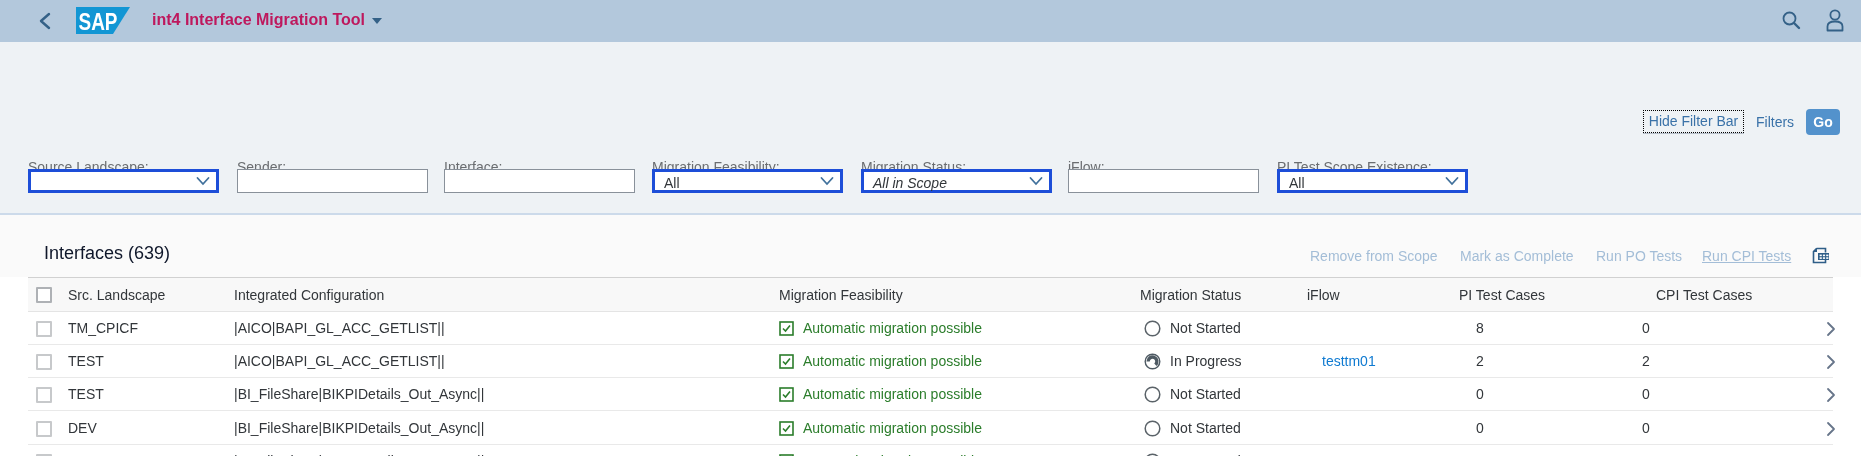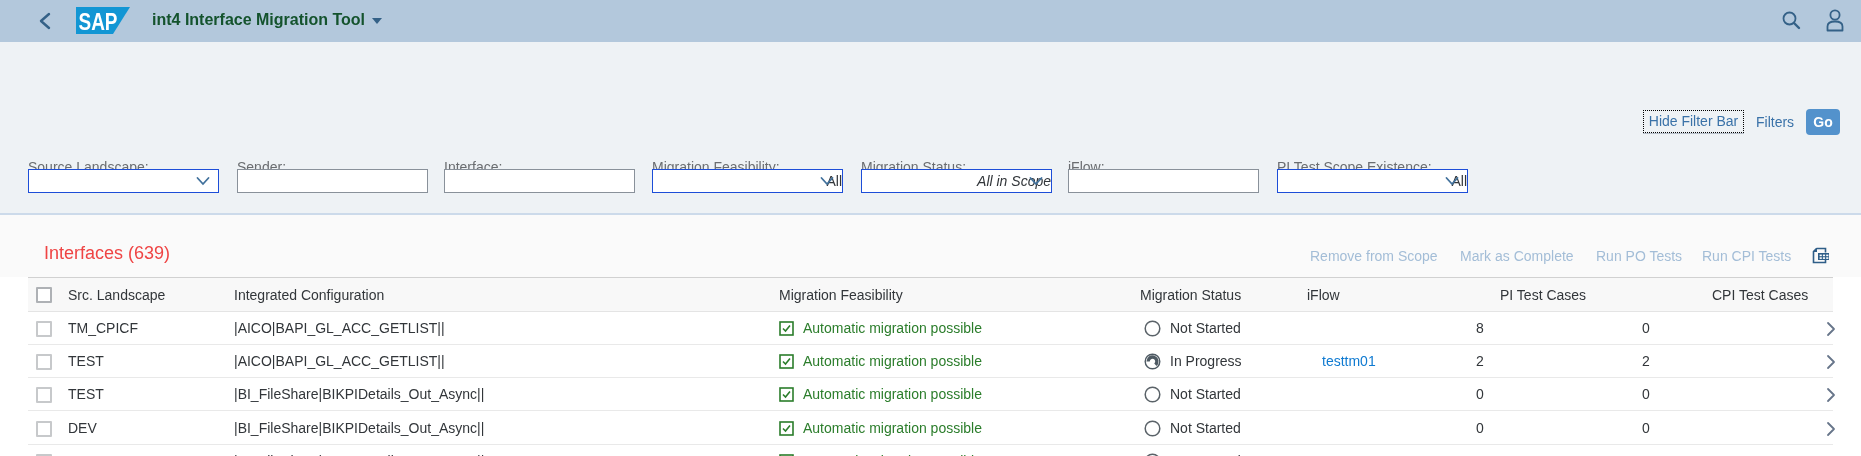--- a/index.html
+++ b/index.html
@@ -7,31 +7,31 @@
   font-family:"Liberation Sans", sans-serif; }
 .abs { position:absolute; }
 
 
 #shell { position:absolute; left:0; top:0; width:1861px; height:46px; background:#b3c8dc; }
 
 
 #filter { position:absolute; left:0; top:42px; width:1861px; height:173px; background:#eef2f5; border-bottom:2px solid #ccdaea; }
 .flabel { position:absolute; top:159px; font-size:14px; color:#6a6d70; }
 .fbox { position:absolute; top:169px; width:191px; height:24px; background:#fff; border:1px solid #89919a; font-size:14px; color:#32363a; line-height:22px; padding-left:9px; }
-.fsel { border:1px solid #1d4ed8;text-align:right; }
+.fsel { border:3px solid #1d4ed8; }
 .fchev { position:absolute; top:176px; width:14px; height:10px; }
 
 
 #hidefb { position:absolute; left:1643px; top:68px; width:101px; height:23px; border:1px dotted #000; box-shadow:0 1px 0 0 #b6bfc9; color:#3a72a8; font-size:14px; text-align:center; line-height:21px; }
 #filters { position:absolute; left:1756px; top:72px; color:#3a72a8; font-size:14px; }
 #gobtn { position:absolute; left:1806px; top:67px; width:34px; height:26px; background:#5392cc; border-radius:4px; color:#fff; font-size:14px; font-weight:bold; text-align:center; line-height:26px; }
 
 
 #tablearea { position:absolute; left:0; top:215px; width:1861px; height:62px; background:#fafafa; }
-#ttitle { position:absolute; left:44px; top:28px; font-size:18px; color:#ef4444; }
+#ttitle { position:absolute; left:44px; top:28px; font-size:18px; color:#0f172a; }
 .tbtn { position:absolute; top:33px; font-size:14px; color:#a3bdd7; }
 
 #thead { position:absolute; left:28px; top:277px; width:1805px; height:34.6px; background:#f8f8f8; border-top:1px solid #d1d1d1; border-bottom:1px solid #e4e4e4; }
 .hcell { position:absolute; top:9px; font-size:14px; color:#32363a; }
 .cbx { position:absolute; width:16px; height:16px; border:2px solid #aeb1b5; border-radius:1px; background:#fff; }
 .rbx { border-color:#c7c9cb; }
 .row { position:absolute; left:28px; width:1805px; height:33.3px; border-bottom:1px solid #e9e9e9; background:#fff; }
 .rcell { position:absolute; top:8px; font-size:14px; color:#32363a; }
 .green { color:#2b7d2b; }
 .link { color:#0f7ad1;margin-left:15px; }
@@ -39,21 +39,21 @@
 </head>
 <body>
 <div id="shell">
   <svg class="abs" style="left:38px;top:12px" width="14" height="18" viewBox="0 0 14 18">
       <path d="M11 2 L3 9 L11 16" stroke="#346187" stroke-width="2.4" fill="none" stroke-linecap="round" stroke-linejoin="round"></path>
     </svg>
   <svg class="abs" style="left:76px;top:7px" width="54" height="27" viewBox="0 0 108 54">
     <polygon points="0,0 108,0 74,54 0,54" fill="#1296d4"></polygon>
     <text x="5" y="45" font-family="Liberation Sans, sans-serif" font-weight="bold" font-size="47" fill="#fff" textLength="78" lengthAdjust="spacingAndGlyphs">SAP</text>
   </svg>
-  <div class="abs" style="left:152px;top:11px;font-size:16px;font-weight:bold;color:#14532d;">int4 Interface Migration Tool</div>
+  <div class="abs" style="left:152px;top:11px;font-size:16px;font-weight:bold;color:#be185d;">int4 Interface Migration Tool</div>
   <svg class="abs" style="left:371px;top:17px" width="12" height="8" viewBox="0 0 12 8">
       <polygon points="1,1 11,1 6,7" fill="#346187"></polygon>
     </svg>
   <svg class="abs" style="left:1781px;top:10px" width="20" height="20" viewBox="0 0 20 20">
       <circle cx="8.5" cy="8.5" r="6" stroke="#346187" stroke-width="1.8" fill="none"></circle>
       <line x1="13" y1="13" x2="18" y2="18" stroke="#346187" stroke-width="2.4" stroke-linecap="round"></line>
     </svg>
   <svg class="abs" style="left:1825px;top:9px" width="20" height="23" viewBox="0 0 20 23">
       <circle cx="10" cy="6" r="4.6" stroke="#346187" stroke-width="1.8" fill="none"></circle>
       <path d="M2.5 21.5 L2.5 17.5 Q2.5 12.5 10 12.5 Q17.5 12.5 17.5 17.5 L17.5 21.5 Z" stroke="#346187" stroke-width="1.8" fill="none" stroke-linejoin="round"></path>
@@ -91,42 +91,42 @@
 <div class="fbox fsel" style="left:1277px;">All</div>
 <svg class="fchev" style="left:1445px;" viewBox="0 0 14 10">
     <path d="M1.5 2 L7 8 L12.5 2" stroke="#41719c" stroke-width="1.8" fill="none" stroke-linecap="round"></path>
   </svg>
 
 <div id="tablearea">
   <div id="ttitle">Interfaces (639)</div>
   <div class="tbtn" style="left:1310px;">Remove from Scope</div>
   <div class="tbtn" style="left:1460px;">Mark as Complete</div>
   <div class="tbtn" style="left:1596px;">Run PO Tests</div>
-  <div class="tbtn" style="left:1702px;">Run CPI Tests</div>
+  <div class="tbtn" style="left:1702px;text-decoration:underline;">Run CPI Tests</div>
   <svg class="abs" style="left:1812px;top:32px" width="17" height="17" viewBox="0 0 17 17">
     <path d="M4.5 1.5 L13.5 1.5 L13.5 5.5 M13.5 12.5 L13.5 15.5 L1.5 15.5 L1.5 4.5 L4.5 1.5" stroke="#2f5e88" stroke-width="1.6" fill="none"></path>
     <path d="M1.2 5 L5 5 L5 1.2 Z" fill="#2f5e88"></path>
     <rect x="6" y="6" width="11" height="7" fill="#2f5e88"></rect>
     <rect x="7.6" y="7.6" width="2.2" height="1.6" fill="#fff"></rect>
       <rect x="10.9" y="7.6" width="2.2" height="1.6" fill="#fff"></rect>
       <rect x="14.2" y="7.6" width="2.2" height="1.6" fill="#fff"></rect>
     <rect x="7.6" y="10.3" width="2.2" height="1.6" fill="#fff"></rect>
       <rect x="10.9" y="10.3" width="2.2" height="1.6" fill="#fff"></rect>
       <rect x="14.2" y="10.3" width="2.2" height="1.6" fill="#fff"></rect>
   </svg>
 </div>
 <div id="thead">
   <div class="cbx" style="left:8px;top:9px;"></div>
   <div class="hcell" style="left:40px;">Src. Landscape</div>
   <div class="hcell" style="left:206px;">Integrated Configuration</div>
   <div class="hcell" style="left:751px;">Migration Feasibility</div>
   <div class="hcell" style="left:1112px;">Migration Status</div>
   <div class="hcell" style="left:1279px;">iFlow</div>
-  <div class="hcell" style="left:1472px;text-align:right;">PI Test Cases</div>
-  <div class="hcell" style="left:1684px;">CPI Test Cases</div>
+  <div class="hcell" style="left:1431px;text-align:right;">PI Test Cases</div>
+  <div class="hcell" style="left:1628px;">CPI Test Cases</div>
 </div>
 
 <div class="row" style="top:311.6px;">
   <div class="cbx rbx" style="left:8px;top:9px;"></div>
   <div class="rcell" style="left:40px;">TM_CPICF</div>
   <div class="rcell" style="left:206px;">|AICO|BAPI_GL_ACC_GETLIST||</div>
   <svg class="abs gchk" style="left:751px;top:9px" width="15" height="15" viewBox="0 0 15 15">
       <rect x="1" y="1" width="13" height="13" fill="none" stroke="#2b7d2b" stroke-width="1.6"></rect>
       <path d="M4 7.5 L6.5 10 L11 4.5" stroke="#2b7d2b" stroke-width="1.6" fill="none"></path>
     </svg>

